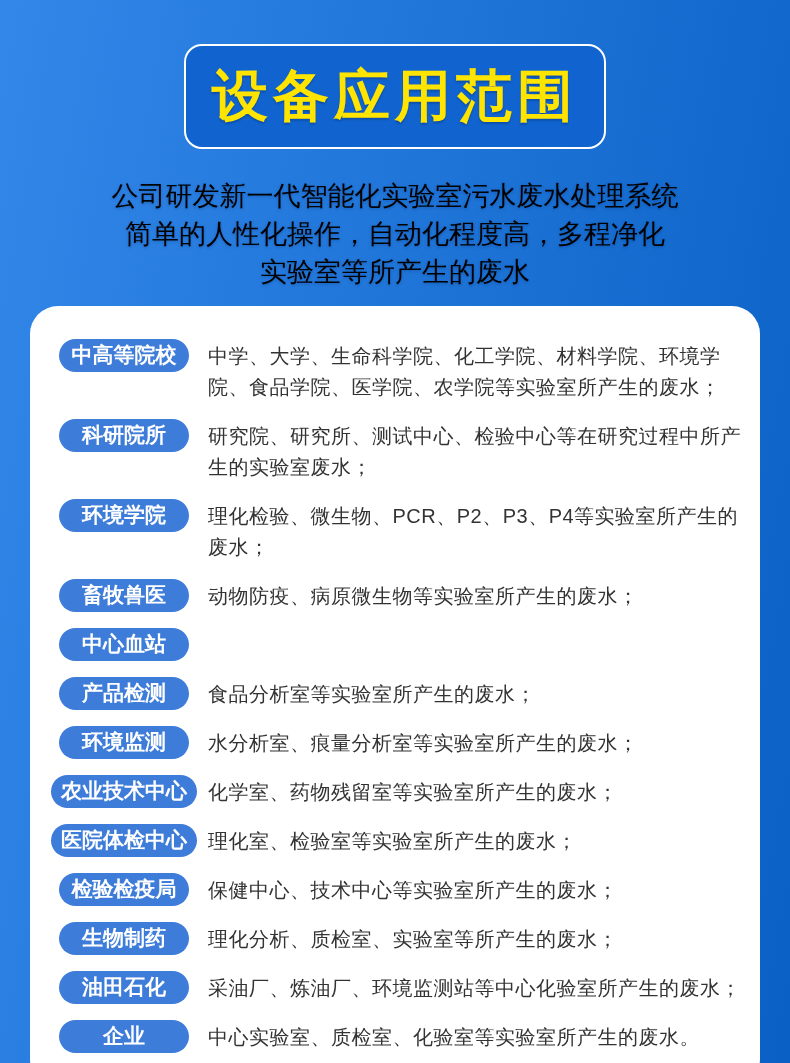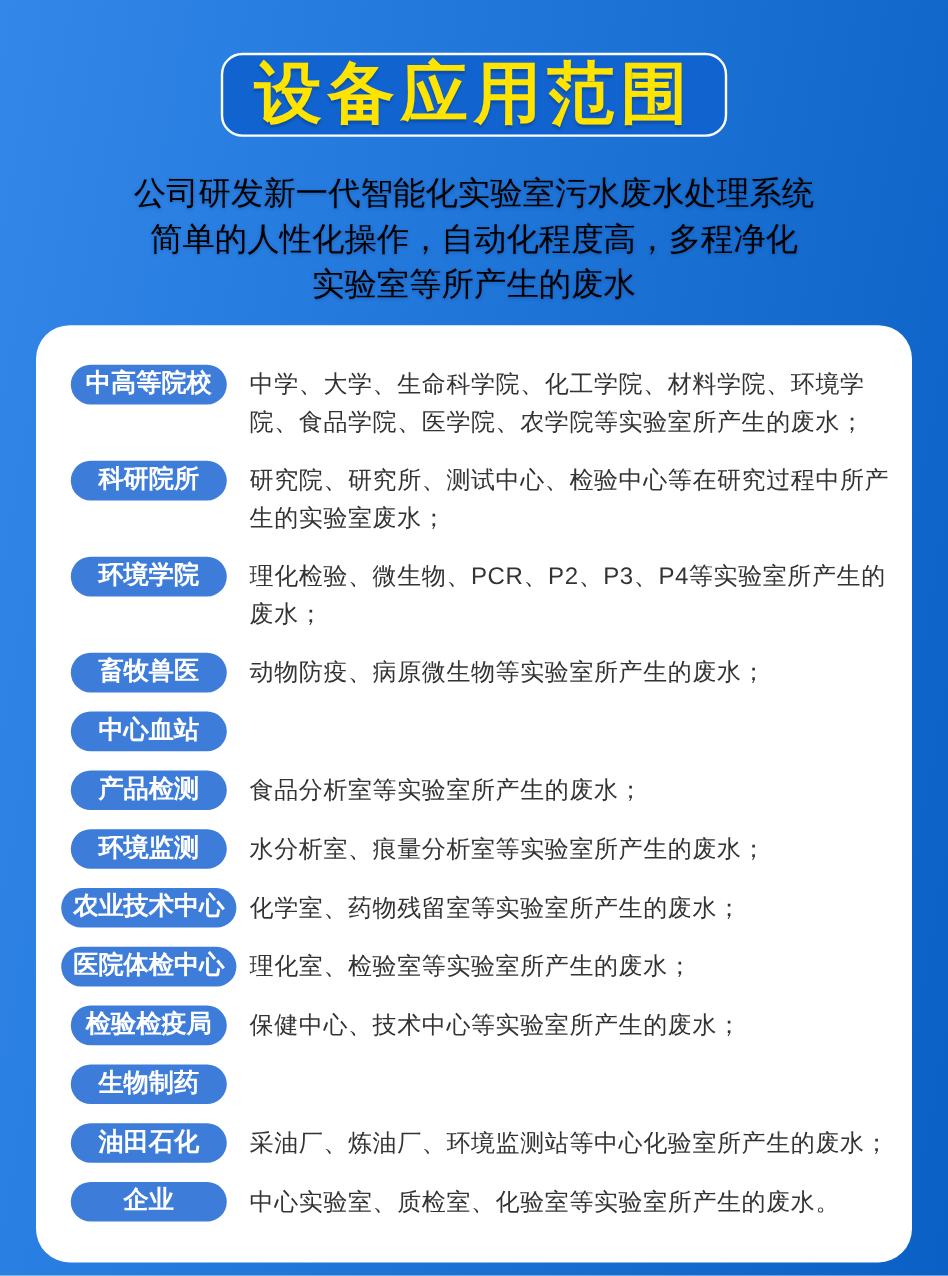--- a/index.html
+++ b/index.html
@@ -16,21 +16,21 @@
     width: 790px;
     height: 1063px;
     overflow: hidden;
     font-family: "Liberation Sans", "DejaVu Sans", sans-serif;
   }
   body {
     background: linear-gradient(100deg, var(--bg-start) 0%, var(--bg-end) 100%);
   }
   .title-banner {
     width: 422px;
-    height: 70px;
+    height: 105px;
     margin: 44px auto 0 auto;
     background: var(--header-fill);
     border: 2px solid #ffffff;
     border-radius: 18px;
     display: flex;
     align-items: center;
     justify-content: center;
   }
   .page-title {
     color: var(--title-color);
@@ -73,20 +73,21 @@
     max-width: 160px;
     padding: 4px 10px 5px 10px;
     background: var(--pill-color);
     border-radius: 17px;
     color: #ffffff;
     font-size: 21px;
     font-weight: bold;
     text-align: center;
     line-height: 24px;
     white-space: nowrap;
+    font-family: Liberation Serif, serif;
   }
   .row-desc {
     flex: 1;
     font-size: 20px;
     line-height: 31px;
     color: var(--text-color);
     padding-top: 2px;
     padding-left: 4px;
     letter-spacing: 0.5px;
   }
@@ -171,20 +172,21 @@
     <div class="pill-col">
       <div class="pill pill-label">检验检疫局</div>
     </div>
     <div class="row-desc">保健中心、技术中心等实验室所产生的废水；</div>
   </div>
 
   <div class="app-row">
     <div class="pill-col">
       <div class="pill pill-label">生物制药</div>
     </div>
+    <div class="row-desc">理化分析、质检室、实验室等所产生的废水；</div>
   </div>
 
   <div class="app-row">
     <div class="pill-col">
       <div class="pill pill-label">油田石化</div>
     </div>
     <div class="row-desc">采油厂、炼油厂、环境监测站等中心化验室所产生的废水；</div>
   </div>
 
   <div class="app-row">

